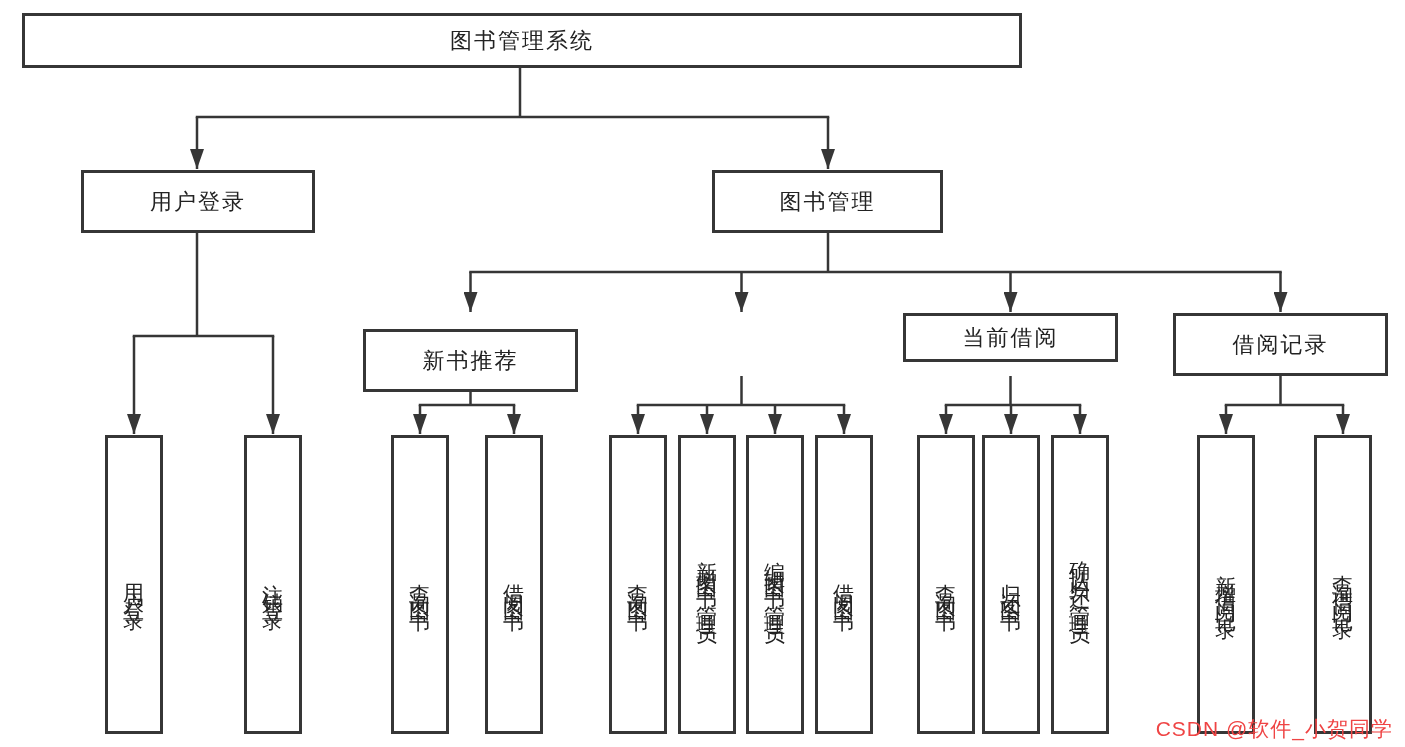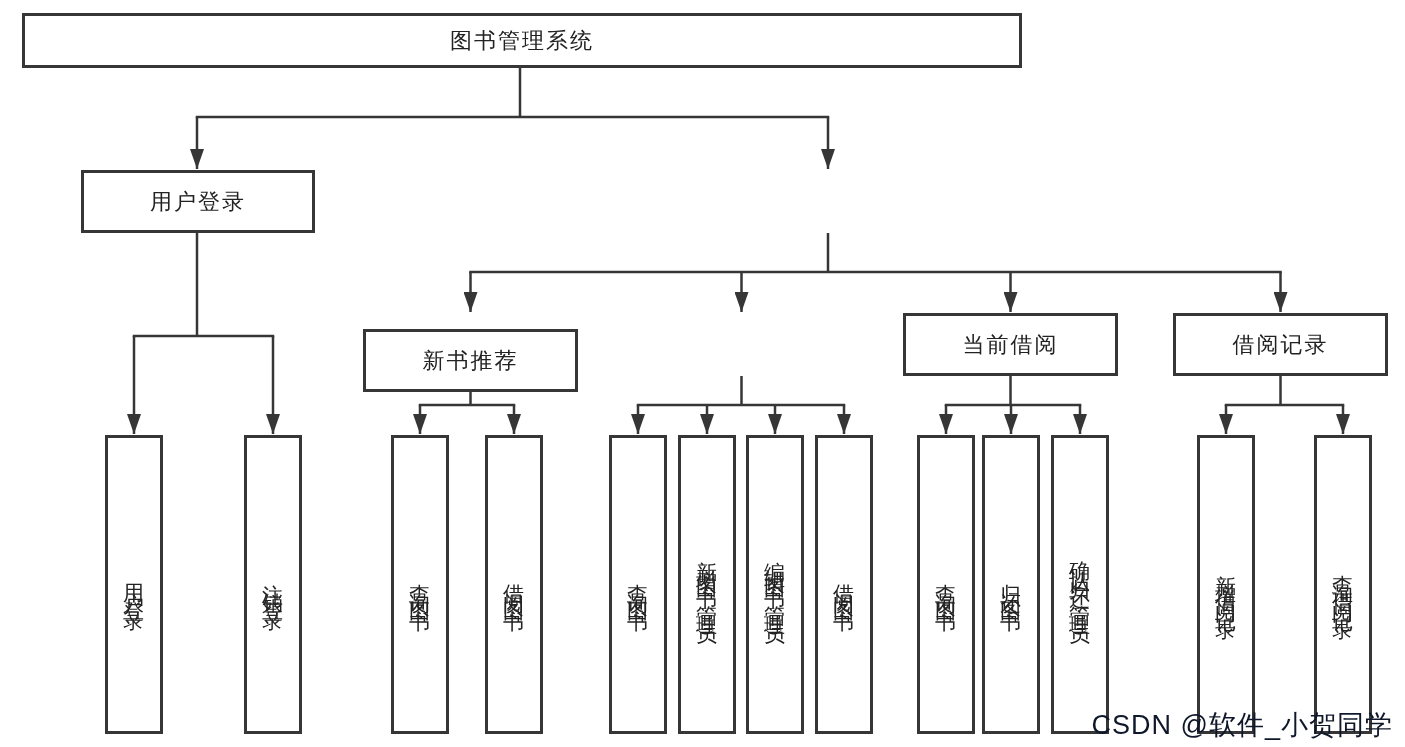--- a/index.html
+++ b/index.html
@@ -41,22 +41,22 @@
     text-orientation: mixed;
     font-size: 21px;
     letter-spacing: 9px;
     color: #222222;
     line-height: 1;
   }
   .watermark {
     position: absolute;
     right: 12px;
     bottom: 4px;
-    font-size: 27px;
-    color: #0f172a;
+    font-size: 21px;
+    color: #ef4444;
     letter-spacing: 1px;
     white-space: nowrap;
   }
 </style>
 </head>
 <body>
 
 <div class="canvas">
 
   <svg class="connectors" width="1405" height="747" viewBox="0 0 1405 747">
@@ -121,25 +121,28 @@
     </g>
   </svg>
 
   <div class="node h" style="left:22px;top:13px;width:1000px;height:55px">
     <span>图书管理系统</span>
   </div>
 
   <div class="node h" style="left:81px;top:170px;width:234px;height:63px">
     <span>用户登录</span>
   </div>
+  <div class="node h" style="left:712px;top:170px;width:231px;height:63px">
+    <span>图书管理</span>
+  </div>
 
   <div class="node h" style="left:363px;top:329px;width:215px;height:63px">
     <span>新书推荐</span>
   </div>
-  <div class="node h" style="left:903px;top:313px;width:215px;height:63px">
+  <div class="node h" style="left:903px;top:313px;width:215px;height:49px">
     <span>当前借阅</span>
   </div>
   <div class="node h" style="left:1173px;top:313px;width:215px;height:63px">
     <span>借阅记录</span>
   </div>
 
   <div class="node v" style="left:105px;top:435px;width:58px;height:299px">
     <span>用户登录</span>
   </div>
   <div class="node v" style="left:244px;top:435px;width:58px;height:299px">

